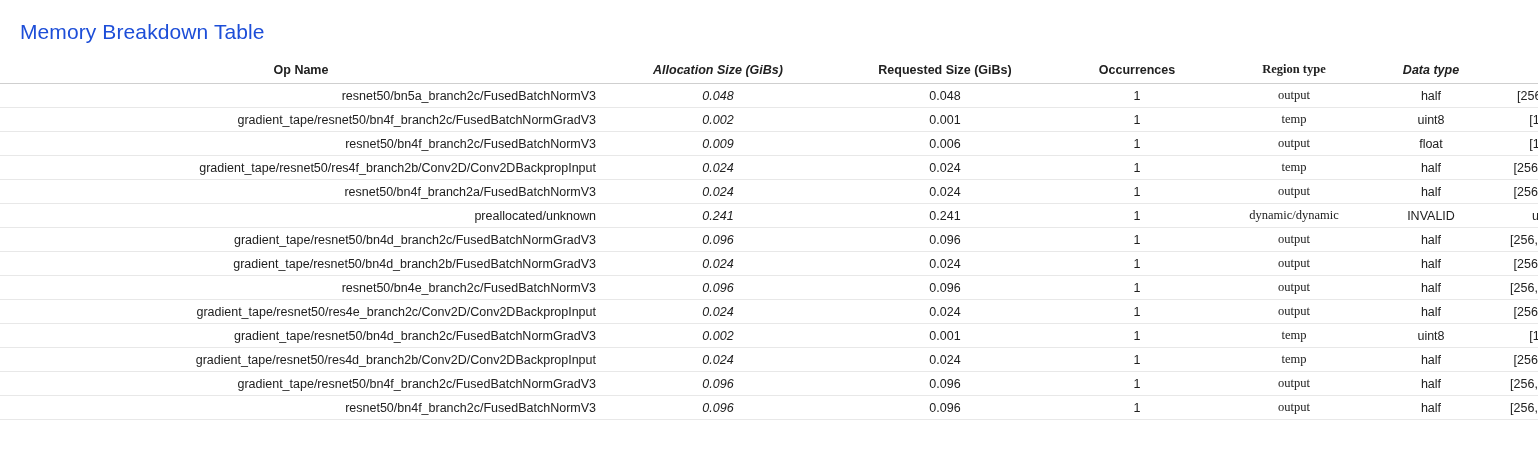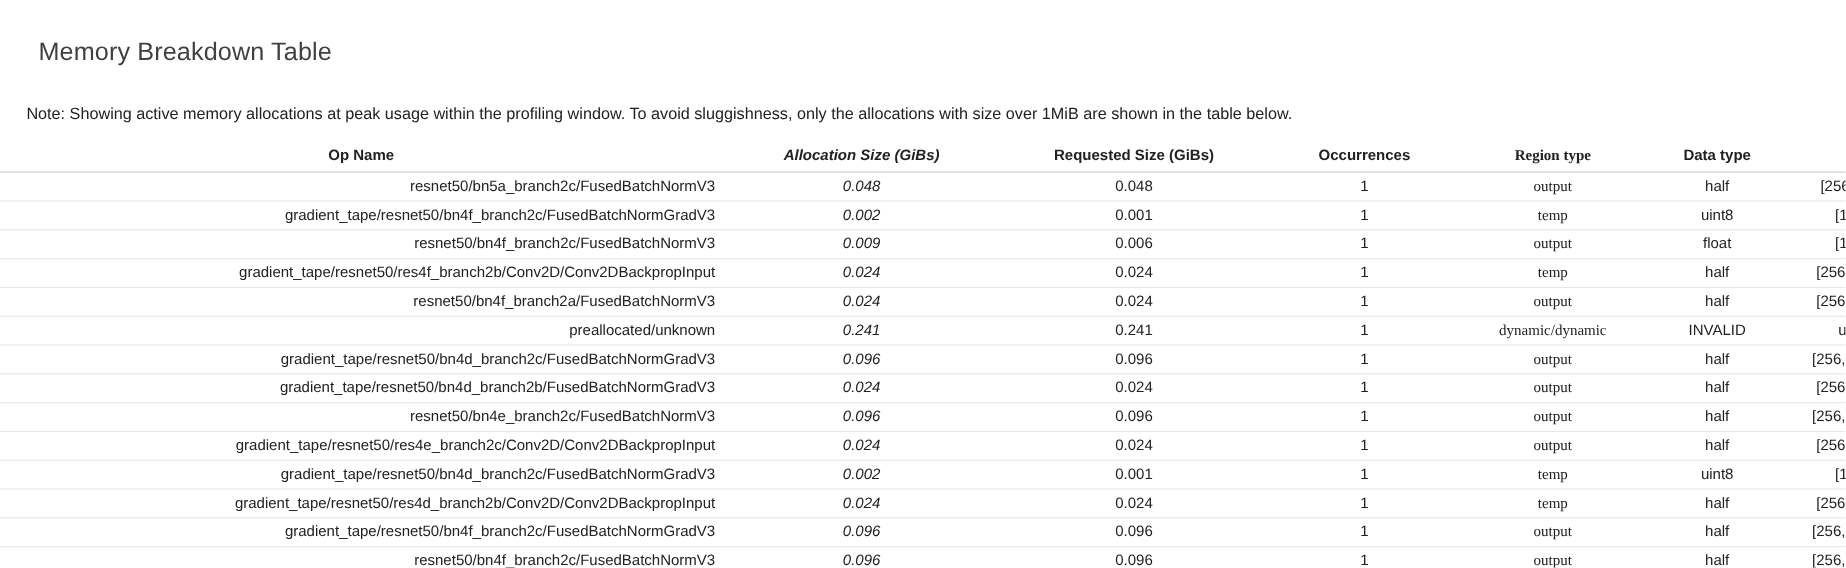--- a/index.html
+++ b/index.html
@@ -17,22 +17,22 @@
   .page {
     position: relative;
     width: 1538px;
     height: 473px;
     box-sizing: border-box;
     padding: 0;
   }
   .title {
     font-size: 21px;
     font-weight: 400;
-    color: #404040;
-    margin: 12px;
+    color: #1d4ed8;
+    margin: 0;
     padding: 20px 0 0 20px;
     letter-spacing: 0.1px;
   }
   .search-row {
     padding: 16px 0 0 28px;
   }
   .search-box {
     position: relative;
     width: 210px;
     border-bottom: 1px solid #d0d0d0;
@@ -96,32 +96,31 @@
   th.c-alloc, td.c-alloc { width: 220px; font-style: italic; }
   th.c-req, td.c-req { width: 210px; }
   th.c-occ, td.c-occ { width: 150px; }
   th.c-region, td.c-region { width: 140px; font-family: Liberation Serif, serif; }
   th.c-dtype, td.c-dtype { width: 110px; }
   th.c-shape, td.c-shape { width: 118px; }
 
   td.c-alloc, td.c-req, td.c-occ { text-align: center; }
   td.c-region, td.c-dtype, td.c-shape { text-align: center; }
   th.c-region { text-align: center; }
-  th.c-dtype { text-align: center; }
+  th.c-dtype { text-align: center; font-style: italic; }
   th.c-shape { text-align: center; }
 </style>
 </head>
 <body>
 
 <div class="page">
 
   <h1 class="title">Memory Breakdown Table</h1>
 
 
-  <div class="note">Note: Showing active memory allocations at peak usage within the profiling window. To avoid sluggishness, only the allocations with size over 1MiB are shown in the table below.</div>
 
   <table class="mem">
     <thead>
       <tr>
         <th class="c-op">Op Name</th>
         <th class="c-alloc">Allocation Size (GiBs)</th>
         <th class="c-req">Requested Size (GiBs)</th>
         <th class="c-occ">Occurrences</th>
         <th class="c-region">Region type</th>
         <th class="c-dtype">Data type</th>

